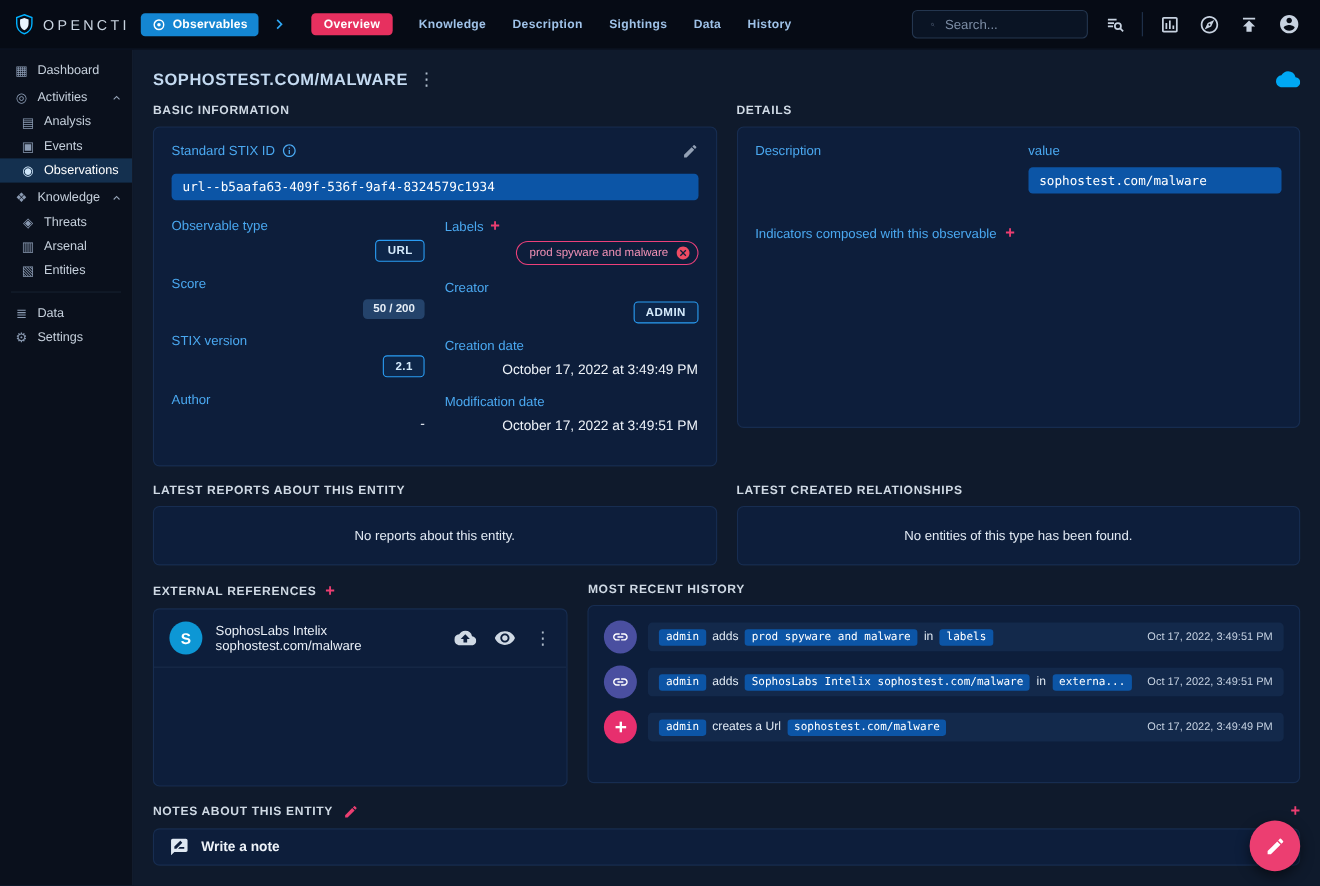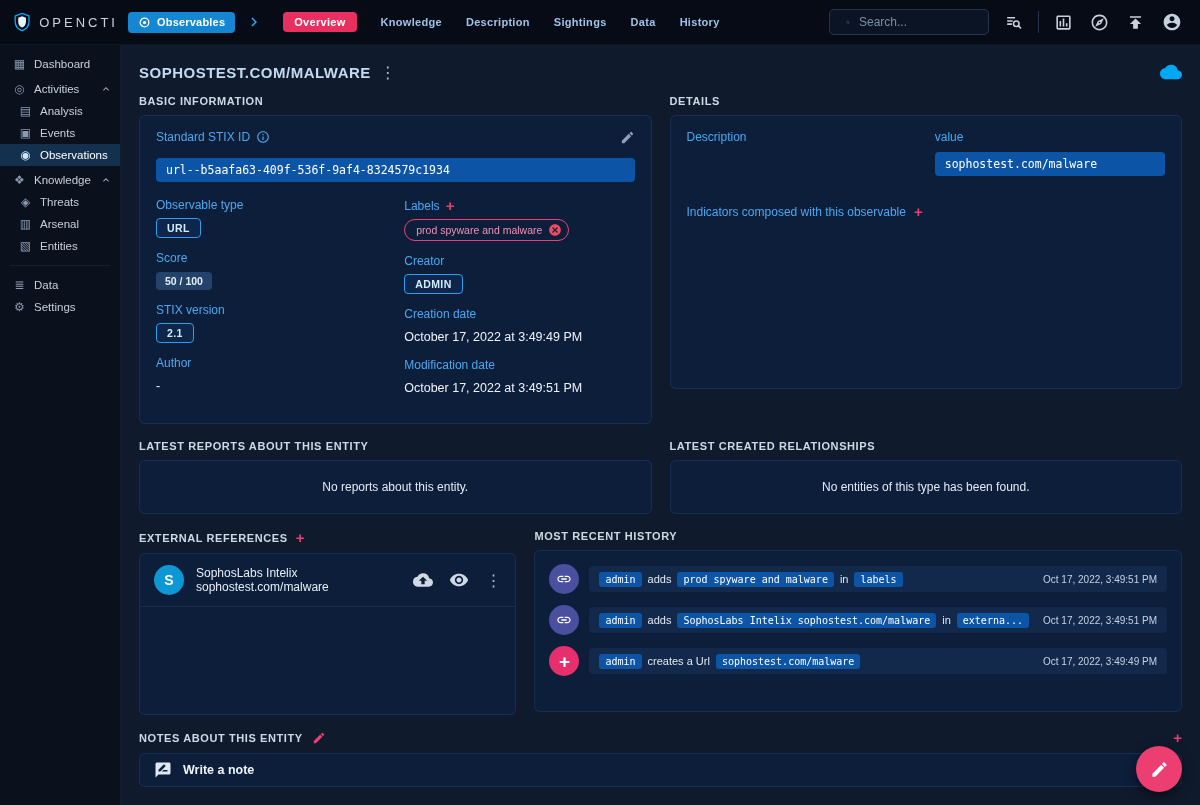--- a/index.html
+++ b/index.html
@@ -81,21 +81,21 @@
   .panel.empty {
     height:54px; display:flex; align-items:center; justify-content:center;
     font-size:12px; color:#e2eaf4;
   }
   .row-gap { margin-top:16px; }
 
   .field-label {
     color:#4aa8f0; font-size:12px; display:flex; align-items:center; gap:6px;
     margin-bottom:6px;
   }
-  .field { margin-bottom:13px; }
+  .field { margin-bottom:13px;text-align:right; }
   .stix-row { display:flex; align-items:flex-start; justify-content:space-between; }
   .edit-pencil { color:#93a1b5; cursor:pointer; }
   .code-box {
     background:#0c55a6; border-radius:4px; padding:5px 10px;
     font-family:"DejaVu Sans Mono", monospace; font-size:11.5px; color:#fff;
     margin:8px 0 16px; overflow:hidden; white-space:nowrap;
   }
   .inner2 { display:grid; grid-template-columns:1fr 1fr; gap:0 18px; }
   .chip-outline {
     display:inline-block; border:1px solid #2a9df4; color:#d5ebfc;
@@ -323,21 +323,21 @@
         <div class="code-box">url--b5aafa63-409f-536f-9af4-8324579c1934</div>
 
         <div class="inner2">
           <div>
             <div class="field">
               <div class="field-label">Observable type</div>
               <span class="chip-outline">URL</span>
             </div>
             <div class="field">
               <div class="field-label">Score</div>
-              <span class="chip-score">50 / 100</span>
+              <span class="chip-score">50 / 200</span>
             </div>
             <div class="field">
               <div class="field-label">STIX version</div>
               <span class="chip-outline">2.1</span>
             </div>
             <div class="field">
               <div class="field-label">Author</div>
               <span class="value-text">-</span>
             </div>
           </div>

